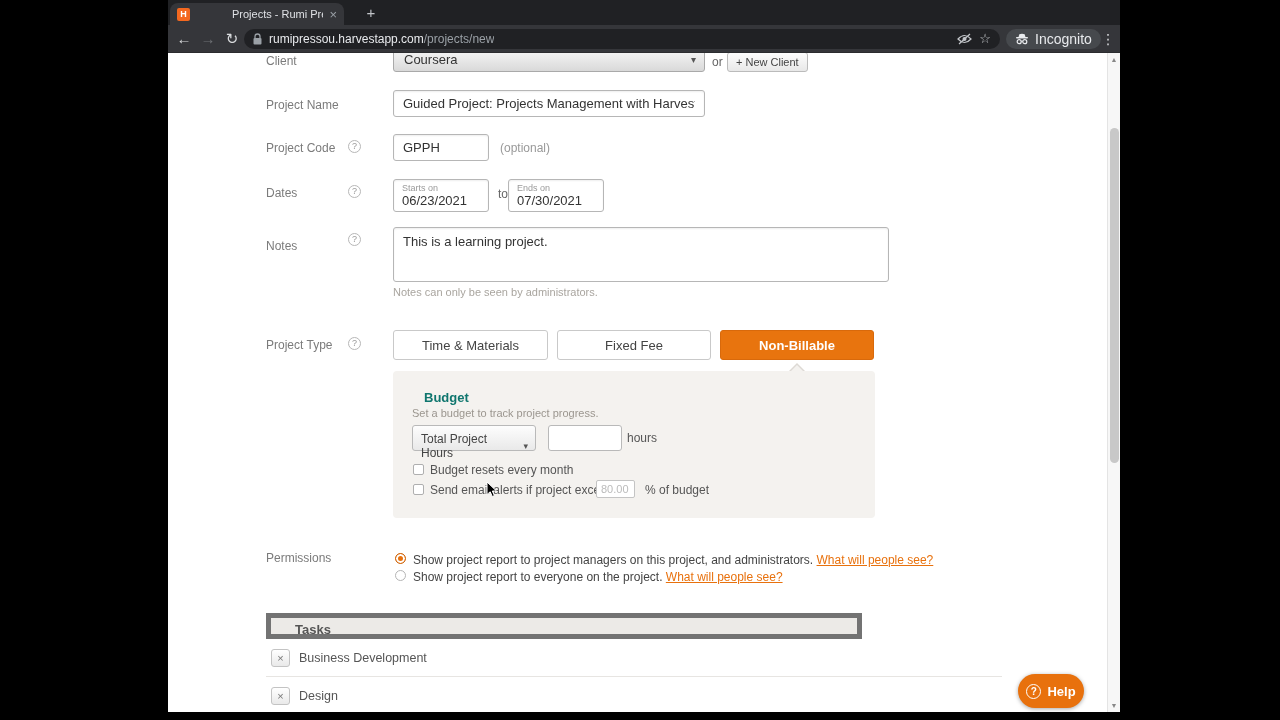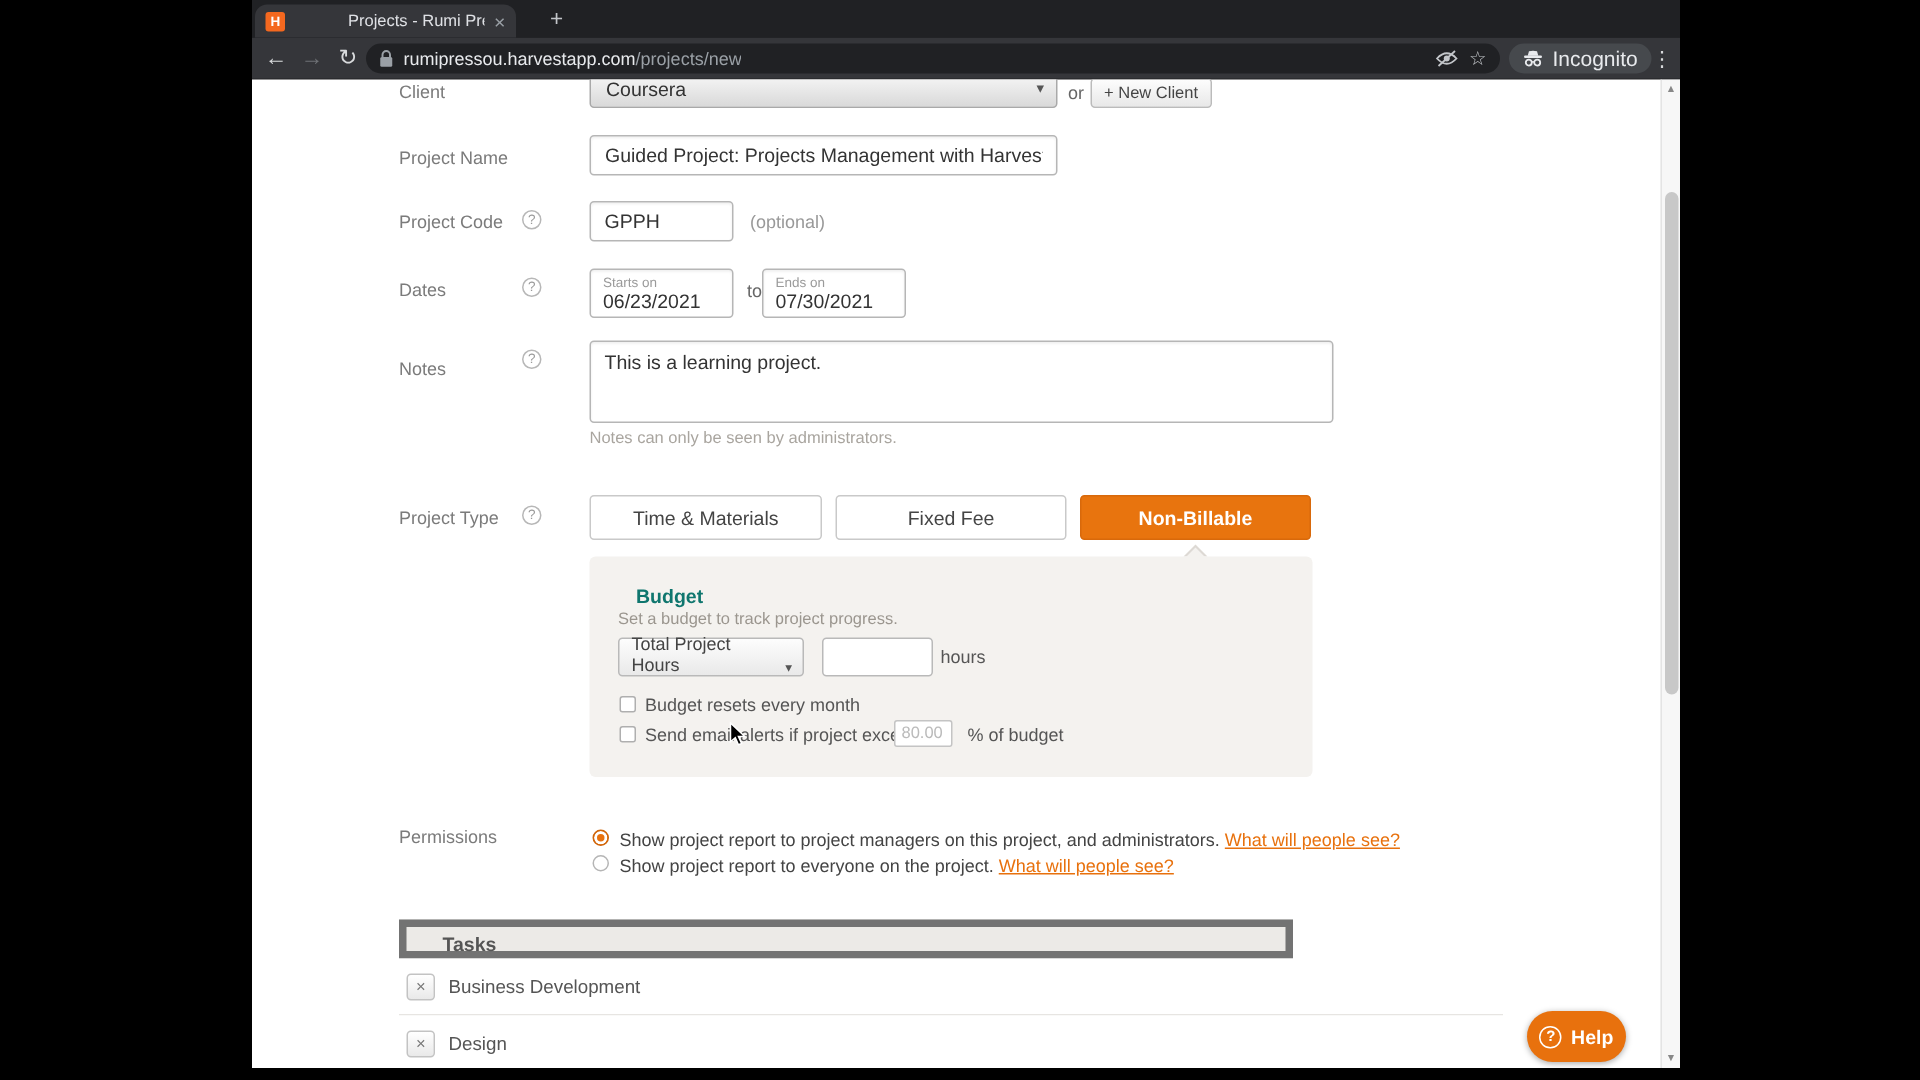--- a/index.html
+++ b/index.html
@@ -49,21 +49,21 @@
 
   .ptype { position:absolute; top:277px; height:30px; border:1px solid #c9c9c9; border-radius:3px; background:#fff; font-size:13px; color:#444; display:flex; align-items:center; justify-content:center; }
   .ptype.sel { background:#e8740e; border-color:#d8690b; color:#fff; font-weight:bold; }
 
   .caret-outer { position:absolute; left:621px; top:310px; width:0; height:0; border-left:8px solid transparent; border-right:8px solid transparent; border-bottom:8px solid #ddd9d4; }
   .caret-inner { position:absolute; left:622px; top:312px; width:0; height:0; border-left:7px solid transparent; border-right:7px solid transparent; border-bottom:7px solid #f4f2ef; }
 
   .budget-panel { position:absolute; left:225px; top:318px; width:482px; height:147px; background:#f4f2ef; border-radius:4px; }
   .b-title { position:absolute; left:19px; top:19px; font-size:13px; font-weight:bold; color:#0f766e;margin-left:12px; }
   .b-sub { position:absolute; left:19px; top:36px; font-size:11px; color:#9b968f; }
-  .metric-select { position:absolute; left:19px; top:54px; width:124px; height:26px; border:1px solid #b9b9b9; border-radius:3px; background:linear-gradient(#fdfdfd,#e9e9e9); font-size:12px; color:#444; display:flex; align-items:flex-end; padding:16px 20px 0 8px; }
+  .metric-select { position:absolute; left:19px; top:54px; width:124px; height:26px; border:1px solid #b9b9b9; border-radius:3px; background:linear-gradient(#fdfdfd,#e9e9e9); font-size:12px; color:#444; display:flex; align-items:center; padding:16px 20px 0 8px; }
   .metric-select .select-arrow { right:7px; font-size:9px; }
   .hours-input { position:absolute; left:155px; top:54px; width:74px; height:26px; border:1px solid #b9b9b9; border-radius:3px; padding:0 7px; font-size:13px; font-family:inherit; background:#fff; }
   .b-hours { position:absolute; left:234px; top:60px; font-size:12px; color:#555; }
   .cbox { position:absolute; width:11px; height:11px; border:1px solid #afafaf; border-radius:2px; background:#fff; }
   .cb-label { position:absolute; left:37px; font-size:12px; color:#555; white-space:nowrap; }
   .pct-input { position:absolute; left:203px; top:109px; width:39px; height:18px; border:1px solid #c4c4c4; border-radius:2px; padding:0 4px; font-size:11px; font-family:inherit; color:#555; background:#fff; }
   .pct-input::placeholder { color:#bbb; }
 
   .radio { position:absolute; left:227px; width:11px; height:11px; border-radius:50%; background:#fff; border:1px solid #b5b5b5; }
   .radio.sel { background:#e8710d; border-color:#cf650a; box-shadow:inset 0 0 0 2px #fff; }

